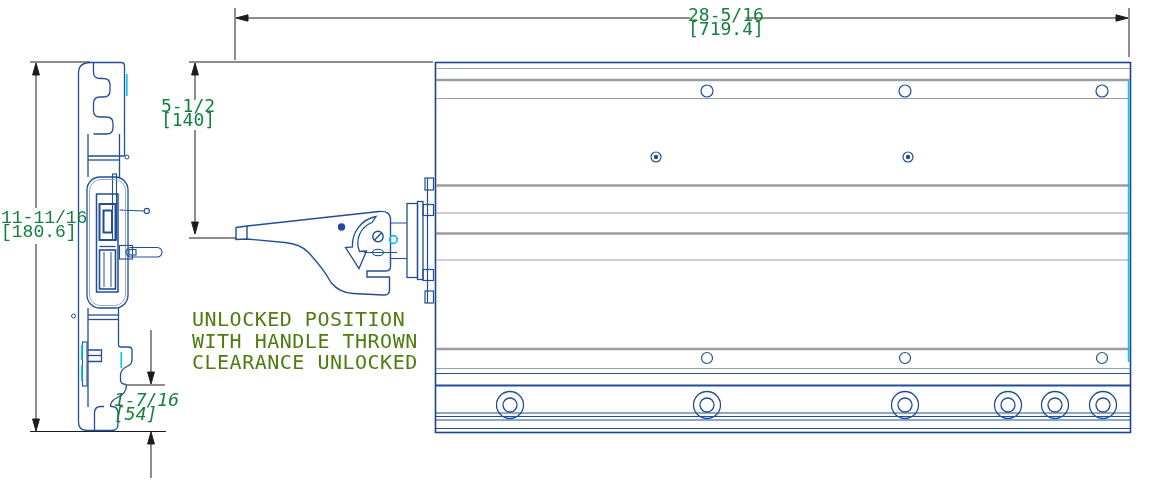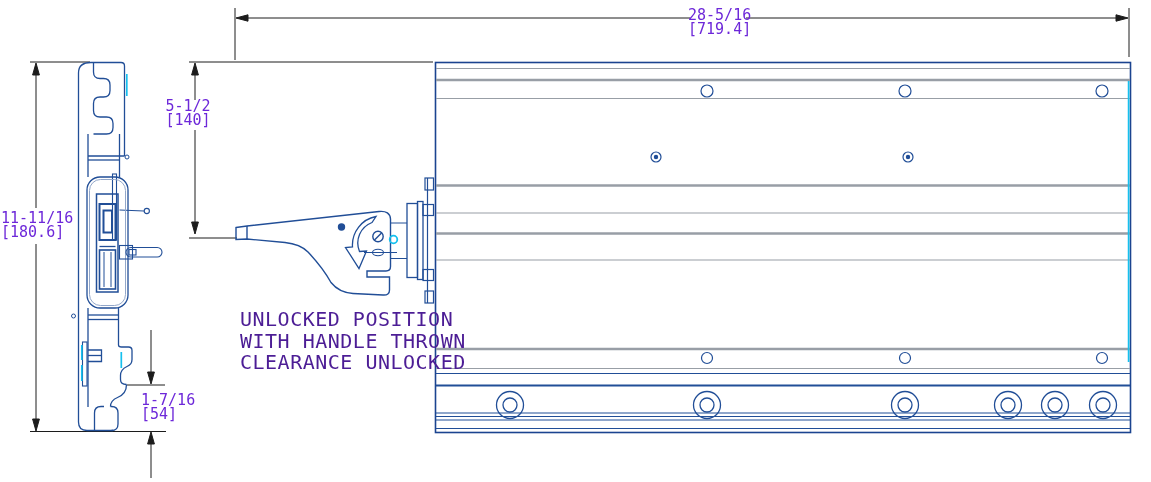--- a/index.html
+++ b/index.html
@@ -6,36 +6,35 @@
   #canvas{
     position:relative;
     width:1151px;height:482px;
     background:#ffffff;
     font-family:"DejaVu Sans Mono", monospace;
     overflow:hidden;
   }
   svg{position:absolute;left:0;top:0;}
   .dimtext{
     position:absolute;
-    color:#6d28d9;
-    font-size:15px;
+    color:#15803d;
+    font-size:18px;
     line-height:14px;
     letter-spacing:0px;
     white-space:nowrap;
   }
   .dimtext.center{text-align:center;}
   .note{
     position:absolute;
     left:192px;top:309px;
-    color:#4c1d95;
+    color:#4d7c0f;
     font-size:20px;
     line-height:21.5px;
     letter-spacing:0.5px;
     white-space:nowrap;
-    margin-left:48px;
   }
 </style>
 </head>
 <body>
 
 <div id="canvas">
 
 <svg width="1151" height="482" viewBox="0 0 1151 482">
 
   <g stroke="#1c1c1c" stroke-width="1" fill="#1c1c1c">
@@ -225,26 +224,26 @@
 <div class="dimtext center" style="left:688px;top:8px;width:60px;">
   <div>28-5/16</div>
   <div>[719.4]</div>
 </div>
 
 <div class="dimtext center" style="left:160px;top:99px;width:56px;">
   <div>5-1/2</div>
   <div>[140]</div>
 </div>
 
-<div class="dimtext center" style="left:1px;top:211px;width:62px;">
+<div class="dimtext center" style="left:1px;top:211px;width:62px;font-family:Liberation Mono, monospace;">
   <div>11-11/16</div>
   <div>[180.6]</div>
 </div>
 
-<div class="dimtext" style="left:141px;top:393px;">
+<div class="dimtext" style="left:114px;top:393px;font-style:italic;">
   <div>1-7/16</div>
   <div>[54]</div>
 </div>
 
 <div class="note">
   <div>UNLOCKED POSITION</div>
   <div>WITH HANDLE THROWN</div>
   <div>CLEARANCE UNLOCKED</div>
 </div>
 

